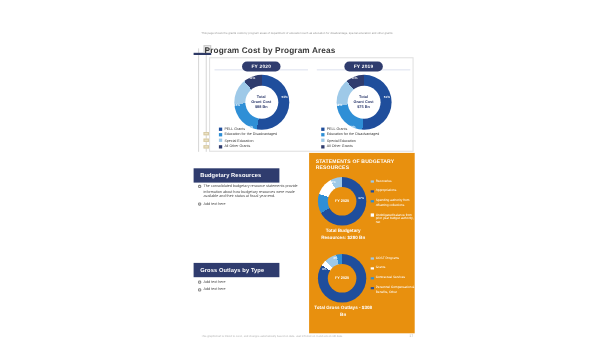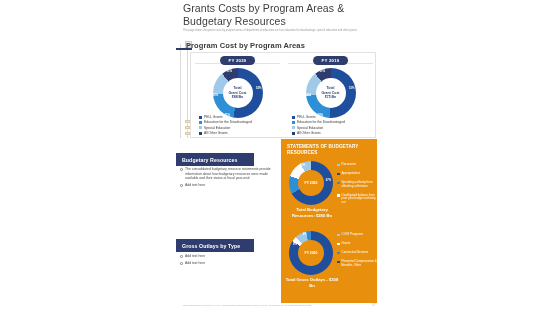--- a/index.html
+++ b/index.html
@@ -252,21 +252,20 @@
     left: 372px; top: 303px;
     font-size: 3.2px;
     color: #b0b0b0;
   }
 </style>
 </head>
 <body>
 
 <div id="slide">
 
-  <div class="title">Grants Costs by Program Areas &amp; Budgetary Resources</div>
   <div class="subtitle">This page shows the grants costs by program areas of department of education such as education for disadvantage, special education and other grants.</div>
 
   <div class="rail-line rail-v1"></div>
   <div class="rail-line rail-v2"></div>
   <div class="rail-cap"></div>
   <div class="rail-badge">6</div>
   <div class="rail-dot rail-d1"></div>
   <div class="rail-dot rail-d2"></div>
   <div class="rail-dot rail-d3"></div>
 

